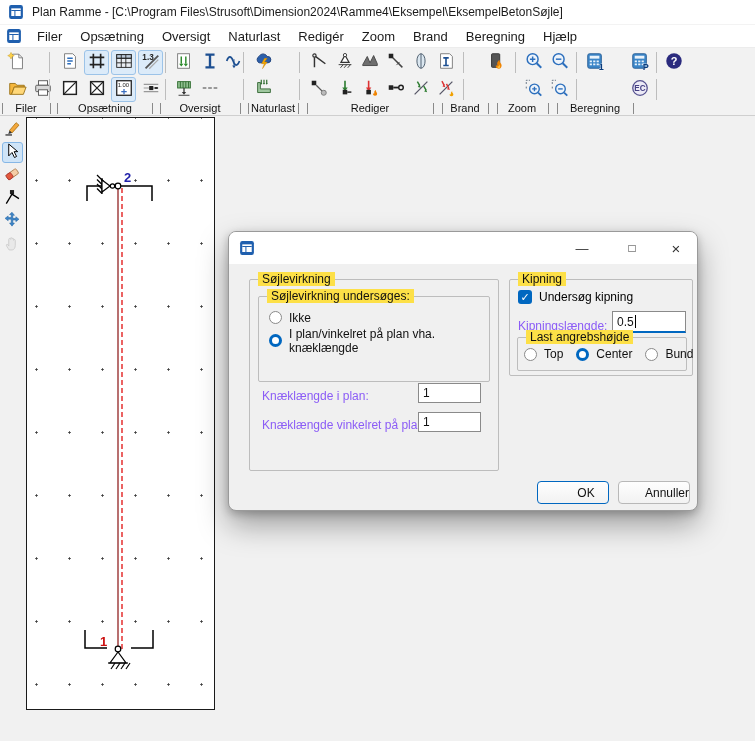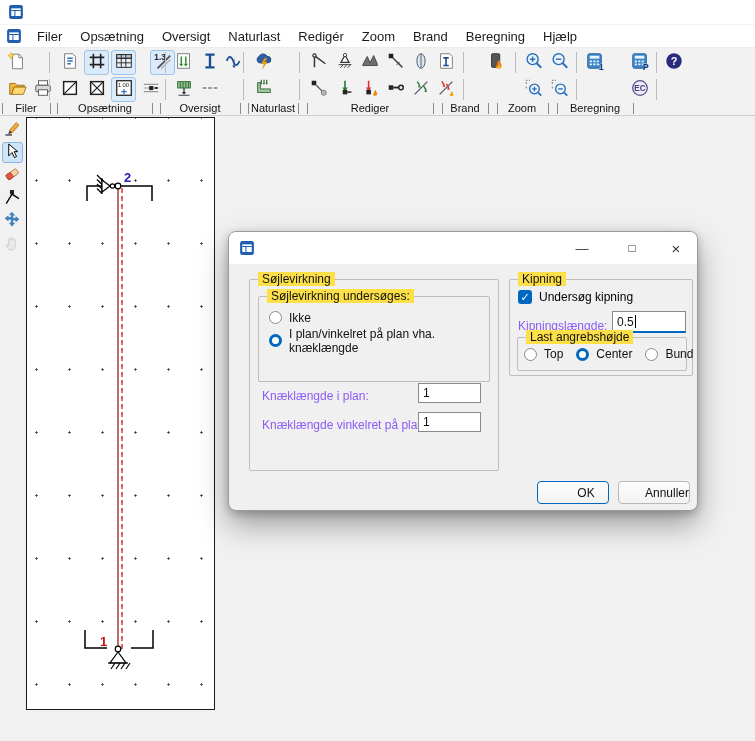--- a/index.html
+++ b/index.html
@@ -57,20 +57,21 @@
 <body>
 
 <div class="titlebar">
   <span class="appicon" id="app-icon-1">
       <svg viewBox="0 0 22 22">
         <rect x="1.5" y="1.5" width="19" height="19" rx="3" fill="#1f5fae"></rect>
         <rect x="4.5" y="6" width="13" height="10.5" fill="#fff"></rect>
         <path d="M4.5 9h13M9.5 9v7.5" stroke="#1f5fae" stroke-width="1.4" fill="none"></path>
       </svg>
     </span>
+  <span class="title">Plan Ramme - [C:\Program Files\Strusoft\Dimension2024\Ramme4\Eksempel\EksempelBetonSøjle]</span>
 </div>
 
 <div class="menubar">
   <span class="appicon" id="app-icon-2">
       <svg viewBox="0 0 22 22">
         <rect x="1.5" y="1.5" width="19" height="19" rx="3" fill="#1f5fae"></rect>
         <rect x="4.5" y="6" width="13" height="10.5" fill="#fff"></rect>
         <path d="M4.5 9h13M9.5 9v7.5" stroke="#1f5fae" stroke-width="1.4" fill="none"></path>
       </svg>
     </span>
@@ -108,21 +109,21 @@
             <path d="M3 7h16M3 15h16M7 3v16M15 3v16" stroke="#222" stroke-width="1.8" fill="none"></path>
           </svg></span>
       </div>
       <div class="tb-btn hl" style="left: 111px;">
         <span><svg viewBox="0 0 22 22">
             <rect x="3" y="4" width="16" height="14" fill="#e9eef4" stroke="#222"></rect>
             <rect x="3" y="4" width="16" height="4" fill="#b9c7d8" stroke="#222"></rect>
             <path d="M3 8h16M3 13h16M8 4v14M13 4v14" stroke="#222" fill="none"></path>
           </svg></span>
       </div>
-      <div class="tb-btn hl" style="left: 150px;">
+      <div class="tb-btn hl" style="left: 138px;">
         <span><svg viewBox="0 0 22 22">
             <text x="1.5" y="10" font-size="9" font-weight="bold" fill="#222">1.3</text>
             <path d="M5 19L19 5" stroke="#555" stroke-width="2" fill="none"></path>
             <path d="M9 19.5l10-10" stroke="#aaa" stroke-width="1.4" fill="none"></path>
           </svg></span>
       </div>
       <div class="tb-sep" style="left: 165px;"></div>
       <div class="tb-btn" style="left: 171px;">
         <span><svg viewBox="0 0 22 22">
             <rect x="4" y="3" width="13" height="16" fill="#fff" stroke="#777"></rect>

